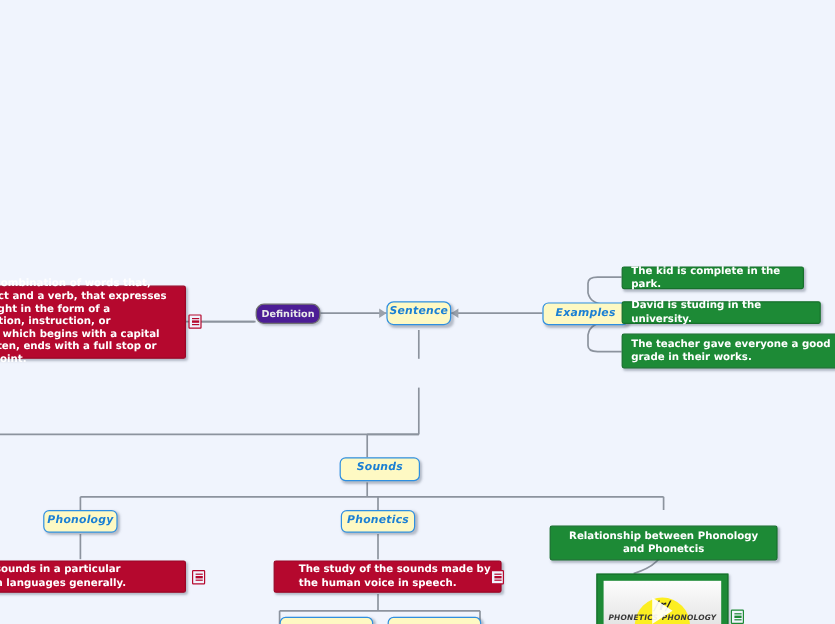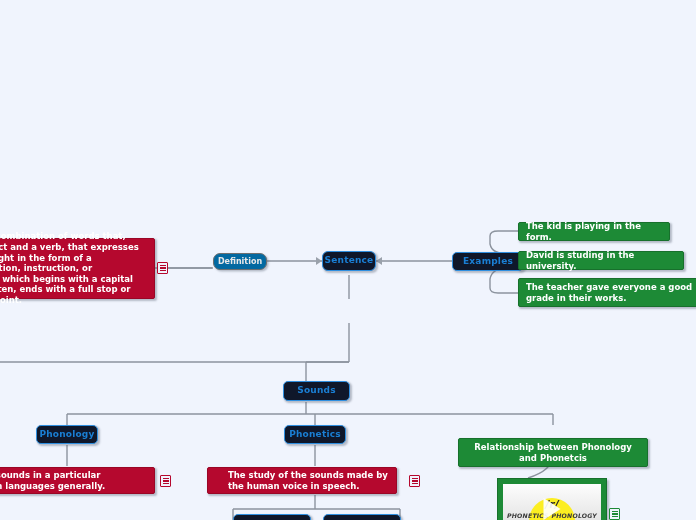--- a/index.html
+++ b/index.html
@@ -22,31 +22,32 @@
     display: flex;
     align-items: center;
     justify-content: center;
     text-align: center;
     font-weight: bold;
     line-height: 1.25;
     box-shadow: 1.5px 1.5px 2px rgba(70,80,100,.35);
   }
 
   .n-blue {
-    background: #0f172a;
+    background: #fef9c3;
     border: 1.6px solid #2f8fe0;
     border-radius: 5px;
     color: #1a7fd4;
     font-size: 9px;
     letter-spacing: .2px;
+    font-style: italic;
   }
   .n-blue.big { font-size: 9px; border-radius: 6px; }
 
   .n-gray {
-    background: #0369a1;
+    background: #4c1d95;
     border: 1px solid #6f6f6f;
     border-radius: 7px;
     color: #e9e9e9;
     font-size: 8px;
   }
 
   .n-red {
     background: #b5082e;
     border: 1px solid #9a0626;
     border-radius: 2px;
@@ -209,21 +210,21 @@
   <div class="node n-blue big" style="left:322px; top:251px; width:54px; height:20px;">
     <span>Sentence</span>
   </div>
 
 
   <div class="node n-blue" style="left:452px; top:252px; width:72px; height:19px;">
     <span>Examples</span>
   </div>
 
   <div class="node n-green" style="left:518px; top:222px; width:152px; height:19px;">
-    <span>The kid is playing in the form.</span>
+    <span>The kid is complete in the park.</span>
   </div>
   <div class="node n-green" style="left:518px; top:251px; width:166px; height:19px;">
     <span>David is studing in the university.</span>
   </div>
   <div class="node n-green" style="left:518px; top:278px; width:192px; height:29px;">
     <span>The teacher gave everyone a good grade in their works.</span>
   </div>
 
   <div class="node n-blue" style="left:283px; top:381px; width:67px; height:20px;">
     <span>Sounds</span>
@@ -243,21 +244,21 @@
 
   <div class="node n-red" style="left:-75px; top:467px; width:230px; height:27px;">
     <span>The study of sounds in a particular language or in languages generally.</span>
   </div>
   <div class="note-icon note-red" style="left:160px; top:475px;">
       <i></i>
       <i></i>
       <i></i>
     </div>
 
-  <div class="node n-red" style="left:207px; top:467px; width:190px; height:27px;padding-left:20px;">
+  <div class="node n-red" style="left:228px; top:467px; width:190px; height:27px;padding-left:20px;">
     <span>The study of the sounds made by the human voice in speech.</span>
   </div>
   <div class="note-icon note-red" style="left:409px; top:475px;">
       <i></i>
       <i></i>
       <i></i>
     </div>
 
   <div class="vid" style="left:497px; top:478px; width:110px; height:52px;">
     <div class="vid-inner">

